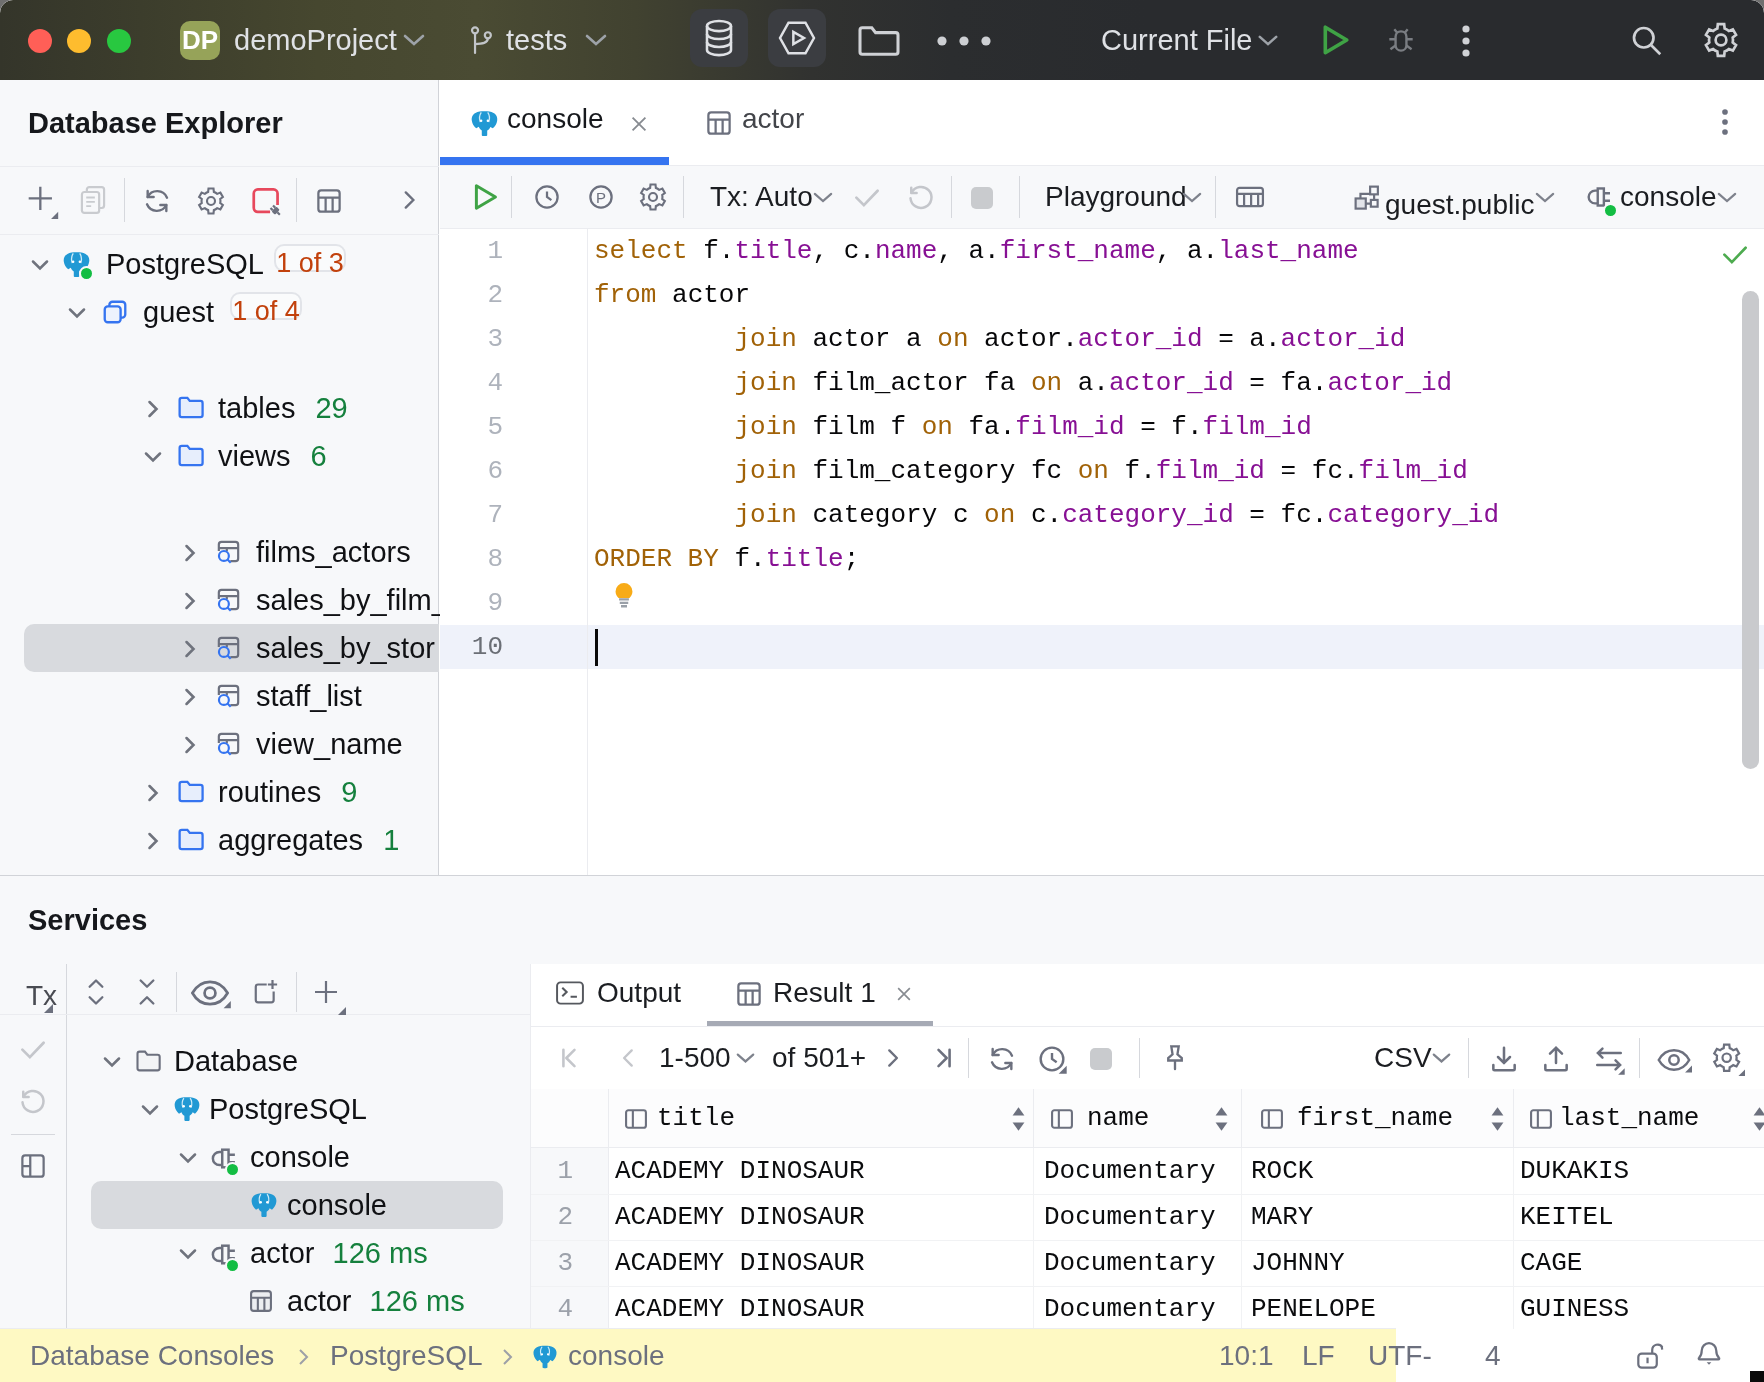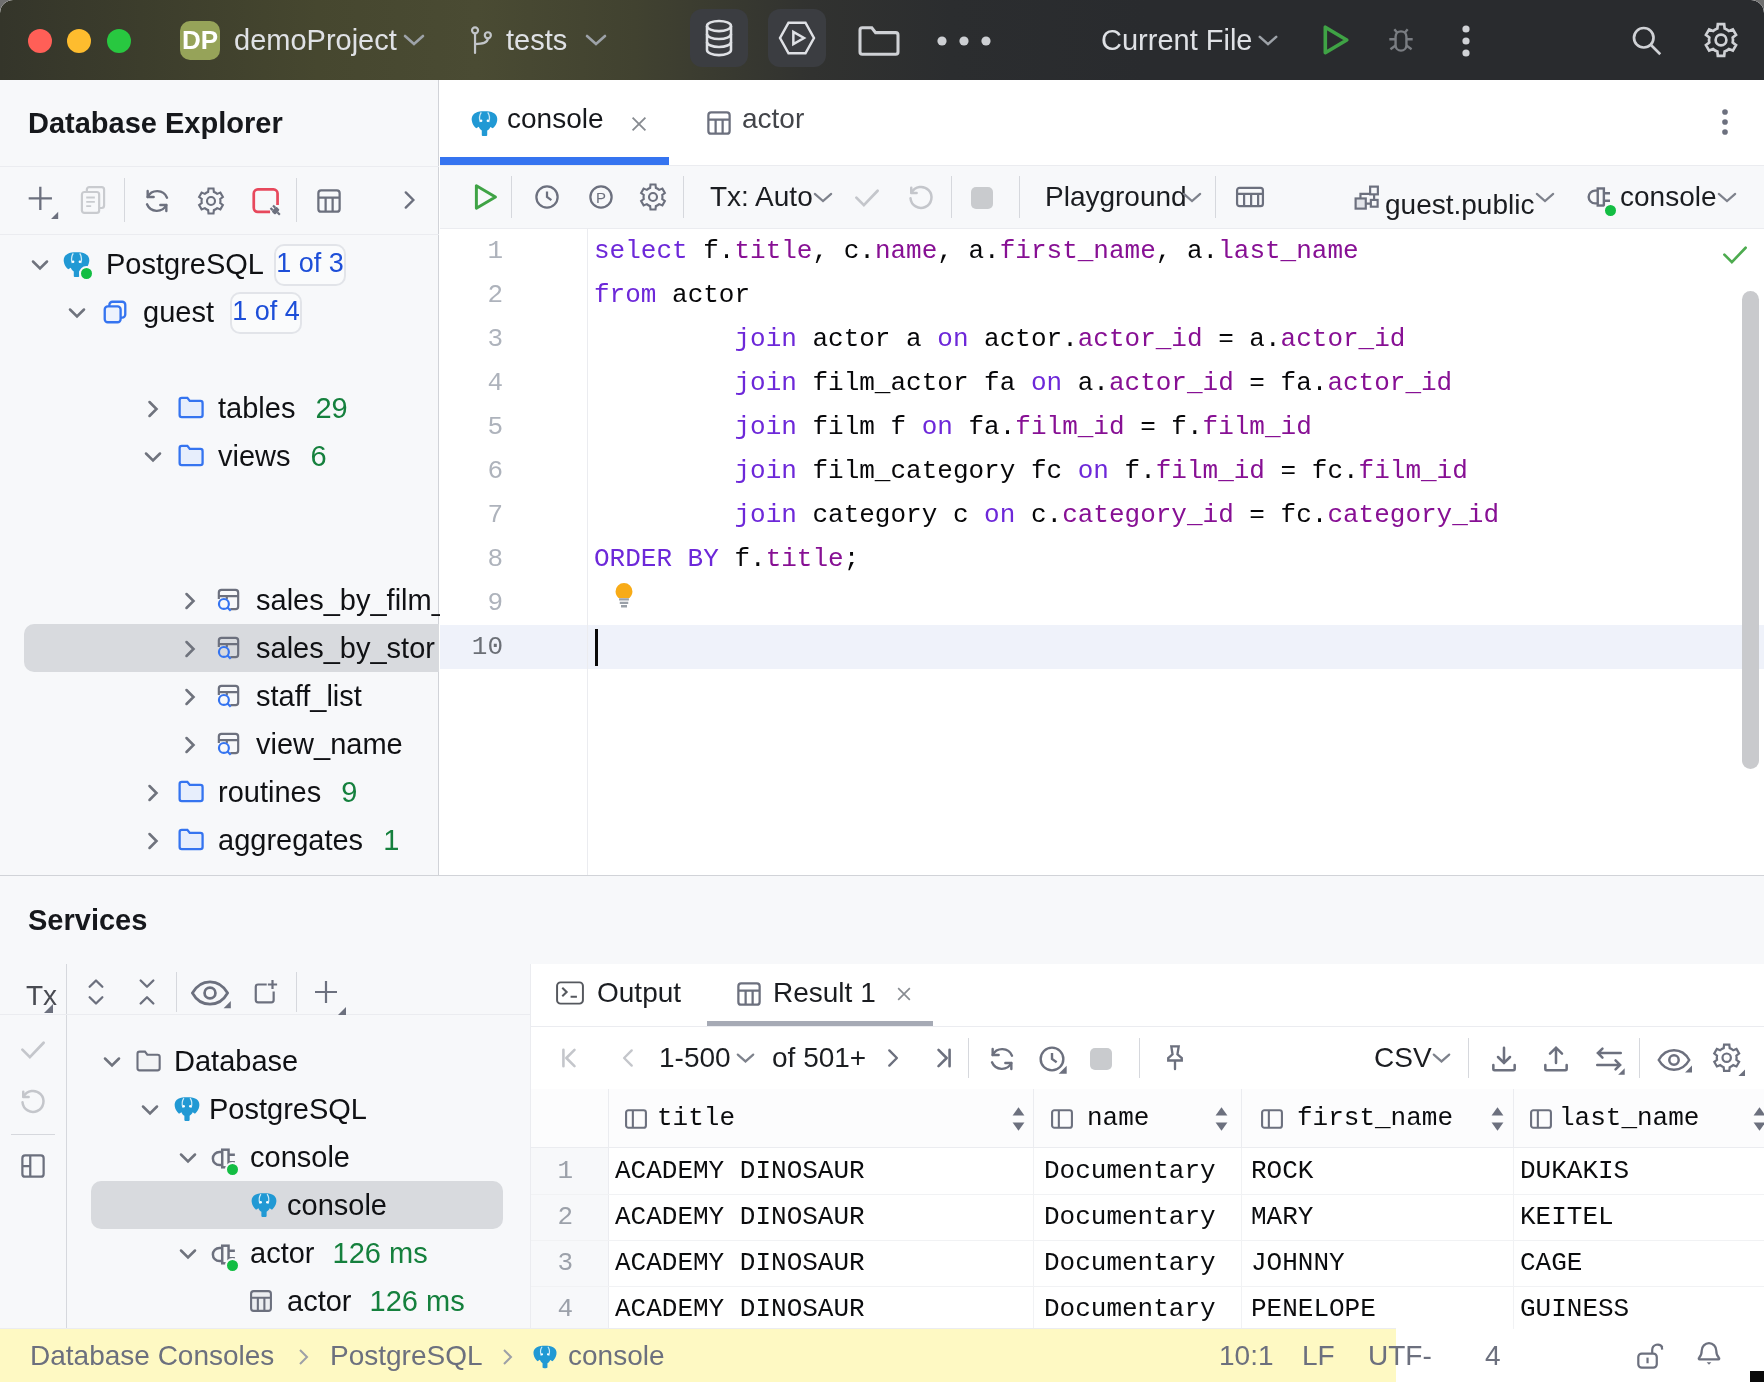--- a/index.html
+++ b/index.html
@@ -12,35 +12,35 @@
   .tl{position:absolute;top:29px;width:24px;height:24px;border-radius:50%;}
   .dpbadge{position:absolute;left:180px;top:21px;width:40px;height:39px;border-radius:10px;background:#96a359;color:#fff;font-size:26px;font-weight:bold;text-align:center;line-height:39px;letter-spacing:0px;}
   .tbartxt{position:absolute;top:0;height:80px;line-height:80px;color:#dfe1e5;font-size:29px;}
   .tbtn{position:absolute;top:9px;width:58px;height:58px;border-radius:12px;background:#3b3d41;}
   .lpanel{position:absolute;left:0;top:80px;width:439px;height:795px;background:#f7f8fa;border-right:1px solid #d1d3d8;}
   .ptitle{position:absolute;left:28px;top:27px;font-size:29px;font-weight:bold;color:#16181c;letter-spacing:0px;}
   .ltb{position:absolute;left:0;top:86px;width:439px;height:69px;border-top:1px solid #ebecf0;border-bottom:1px solid #ebecf0;}
   .vsep{position:absolute;width:1px;background:#d6d8dd;}
   .trow{position:absolute;left:0;width:439px;height:48px;font-size:29px;color:#101114;}
   .trow span.cnt{color:#15803d;}
-  .badge{position:absolute;height:42px;border:2px solid #e2e4e9;border-radius:10px;color:#1d4ed8;font-size:27px;line-height:34px;text-align:center;background:#fafbfc;}
+  .badge{position:absolute;height:28px;border:2px solid #e2e4e9;border-radius:10px;color:#c2410c;font-size:27px;line-height:34px;text-align:center;background:#fafbfc;}
   .sel{position:absolute;background:#d8dade;border-radius:10px;}
   .chev{position:absolute;width:28px;height:28px;}
   .rowtxt{position:absolute;white-space:pre;}
   
   .edcol{position:absolute;left:440px;top:80px;width:1324px;height:795px;background:#fff;}
   .tabs{position:absolute;left:0;top:0;width:1324px;height:86px;background:#fff;border-bottom:1px solid #ebecf0;}
   .tabunder{position:absolute;left:0;top:77px;width:229px;height:8px;background:#3574f0;}
   .edtb{position:absolute;left:0;top:86px;width:1324px;height:63px;background:#f7f8fa;border-bottom:1px solid #ebecf0;}
   .edtxt{font-size:28px;color:#1b1d21;}
   .editor{position:absolute;left:0;top:149px;width:1324px;height:646px;background:#fff;}
   .gut{position:absolute;left:0;top:0;width:63px;text-align:right;font-family:"Liberation Mono",monospace;font-size:26px;line-height:44px;color:#aeb3bc;}
   .code{position:absolute;left:154px;top:0;font-family:"Liberation Mono",monospace;font-size:26px;line-height:44px;color:#070709;}
   .code div{white-space:pre;height:44px;}
-  .kw{color:#6d28d9;} .fld{color:#871094;}
+  .kw{color:#a16207;} .fld{color:#871094;}
   .botpanel{position:absolute;left:0;top:875px;width:1764px;height:453px;background:#f7f8fa;border-top:1px solid #d1d3d8;}
   .statusbar{position:absolute;left:0;top:1328px;width:1396px;height:54px;background:#fef9c3;border-top:1px solid #ebecf0;font-size:28px;color:#6c707e;}
   .sbit{position:absolute;top:0;height:53px;line-height:53px;}
 </style>
 </head>
 <body>
 <div class="win">
 
 <div class="titlebar">
   <div class="tl" style="left:28px;background:#ff5f57;"></div>
@@ -185,20 +185,32 @@
     <div class="rowtxt" style="left:218px;line-height:48px;">tables <span class="cnt" style="margin-left:12px;">29</span></div>
   </div>
   <div class="trow" style="top:352px;">
     <svg class="chev" style="left:139px;top:11px;" viewBox="0 0 24 24" fill="none" stroke="#6f737d" stroke-width="2.2" stroke-linecap="round">
           <path d="M6 9l6 6 6-6"></path>
         </svg>
     <svg class="abs" style="left:176px;top:9px;" width="29" height="29" viewBox="0 0 24 24">
           <path d="M3 5.8C3 4.8 3.8 4 4.8 4h4.6l2 2.6h8.8c1 0 1.8.8 1.8 1.8v9.8c0 1-.8 1.8-1.8 1.8H4.8c-1 0-1.8-.8-1.8-1.8z" fill="#e7eefc" stroke="#3574f0" stroke-width="1.9"></path>
         </svg>
     <div class="rowtxt" style="left:218px;line-height:48px;">views <span class="cnt" style="margin-left:12px;">6</span></div>
+  </div>
+  <div class="trow" style="top:448px;">
+    <svg class="chev" style="left:176px;top:11px;" viewBox="0 0 24 24" fill="none" stroke="#6f737d" stroke-width="2.2" stroke-linecap="round">
+          <path d="M9 6l6 6-6 6"></path>
+        </svg>
+    <svg class="abs" style="left:214px;top:9px;" width="29" height="29" viewBox="0 0 24 24" fill="none">
+          <path d="M13.5 20h4.3c1.2 0 2.2-1 2.2-2.2V6.2C20 5 19 4 17.8 4H6.2C5 4 4 5 4 6.2v5.3" stroke="#6c707e" stroke-width="1.8"></path>
+          <path d="M4 9.2h16M10.6 9.2v2.6" stroke="#6c707e" stroke-width="1.8"></path>
+          <circle cx="8.2" cy="15.7" r="4.1" stroke="#3574f0" stroke-width="1.8"></circle>
+          <path d="M11.2 18.7l2.6 2.6" stroke="#3574f0" stroke-width="1.8"></path>
+        </svg>
+    <div class="rowtxt" style="left:256px;line-height:48px;">films_actors</div>
   </div>
   <div class="trow" style="top:496px;">
     <svg class="chev" style="left:176px;top:11px;" viewBox="0 0 24 24" fill="none" stroke="#6f737d" stroke-width="2.2" stroke-linecap="round">
           <path d="M9 6l6 6-6 6"></path>
         </svg>
     <svg class="abs" style="left:214px;top:9px;" width="29" height="29" viewBox="0 0 24 24" fill="none">
           <path d="M13.5 20h4.3c1.2 0 2.2-1 2.2-2.2V6.2C20 5 19 4 17.8 4H6.2C5 4 4 5 4 6.2v5.3" stroke="#6c707e" stroke-width="1.8"></path>
           <path d="M4 9.2h16M10.6 9.2v2.6" stroke="#6c707e" stroke-width="1.8"></path>
           <circle cx="8.2" cy="15.7" r="4.1" stroke="#3574f0" stroke-width="1.8"></circle>
           <path d="M11.2 18.7l2.6 2.6" stroke="#3574f0" stroke-width="1.8"></path>

